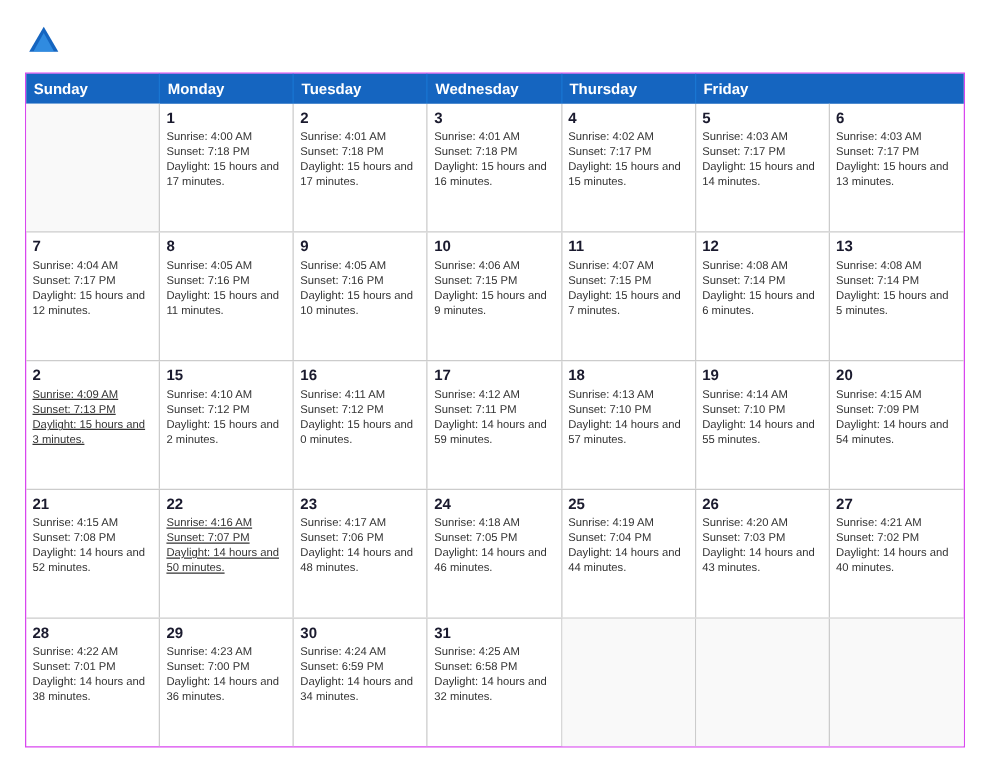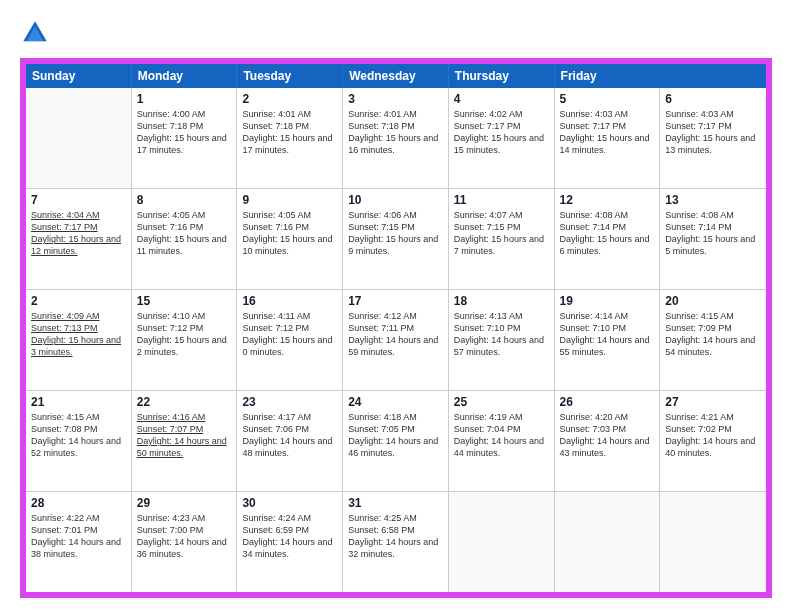--- a/index.html
+++ b/index.html
@@ -57,21 +57,21 @@
       line-height: 1.1;
     }
     .title-location {
       font-size: 15px;
       color: #333;
     }
     .calendar {
       flex: 1;
       display: flex;
       flex-direction: column;
-      border: 6px solid #d946ef;
+      border: 1px solid #d946ef;
     }
     .cal-header-row {
       display: grid;
       grid-template-columns: repeat(7, 1fr);
       background: #1565c0;
     }
     .cal-header-cell {
       color: #fff;
       font-size: 12px;
       font-weight: bold;
@@ -181,21 +181,21 @@
           <div class="cal-cell">
             <div class="cal-day-num">6</div>
             <div class="cal-detail" style="white-space: pre-line;">Sunrise: 4:03 AM
 Sunset: 7:17 PM
 Daylight: 15 hours and 13 minutes.</div>
           </div>
         </div>
         <div class="cal-week">
           <div class="cal-cell">
             <div class="cal-day-num">7</div>
-            <div class="cal-detail" style="white-space: pre-line; text-decoration: underline;">Sunrise: 4:04 AM
+            <div class="cal-detail" style="white-space: pre-line;">Sunrise: 4:04 AM
 Sunset: 7:17 PM
 Daylight: 15 hours and 12 minutes.</div>
           </div>
           <div class="cal-cell">
             <div class="cal-day-num">8</div>
             <div class="cal-detail" style="white-space: pre-line;">Sunrise: 4:05 AM
 Sunset: 7:16 PM
 Daylight: 15 hours and 11 minutes.</div>
           </div>
           <div class="cal-cell">

